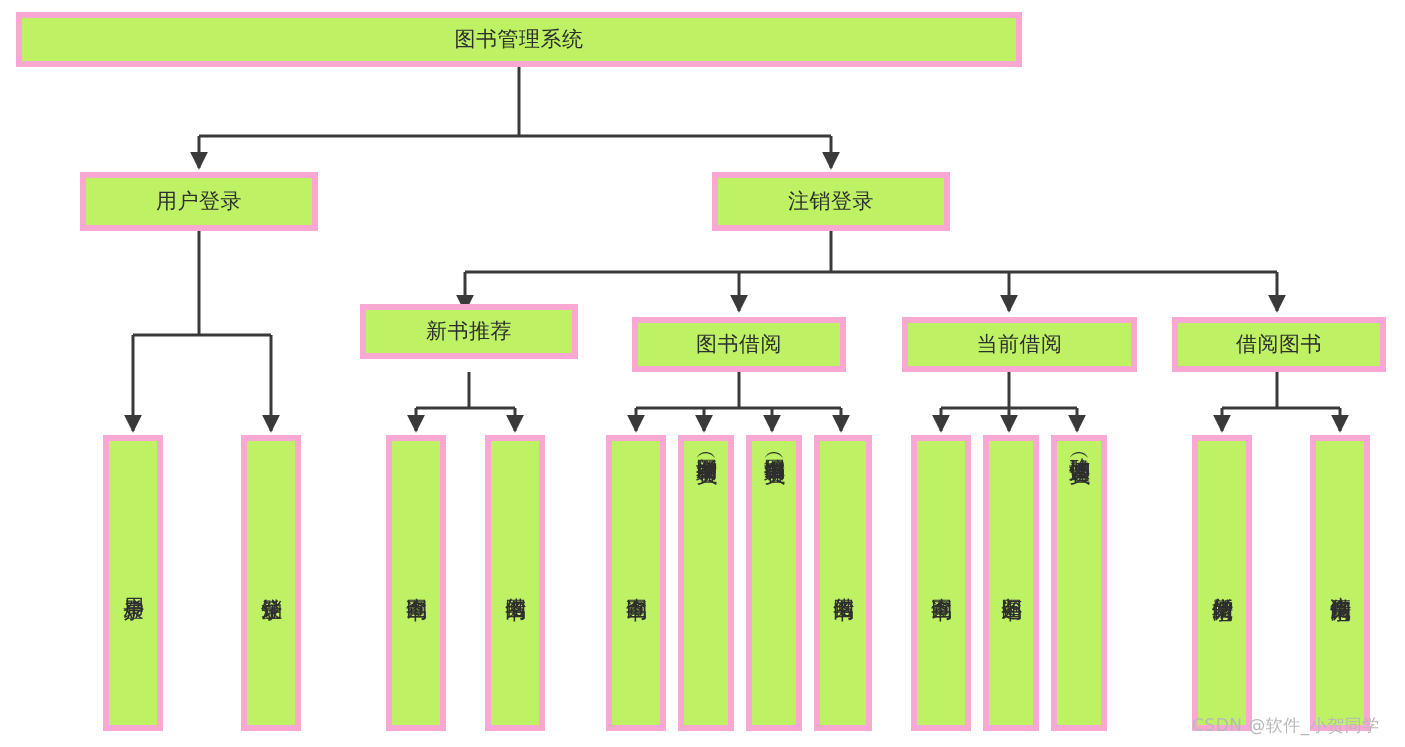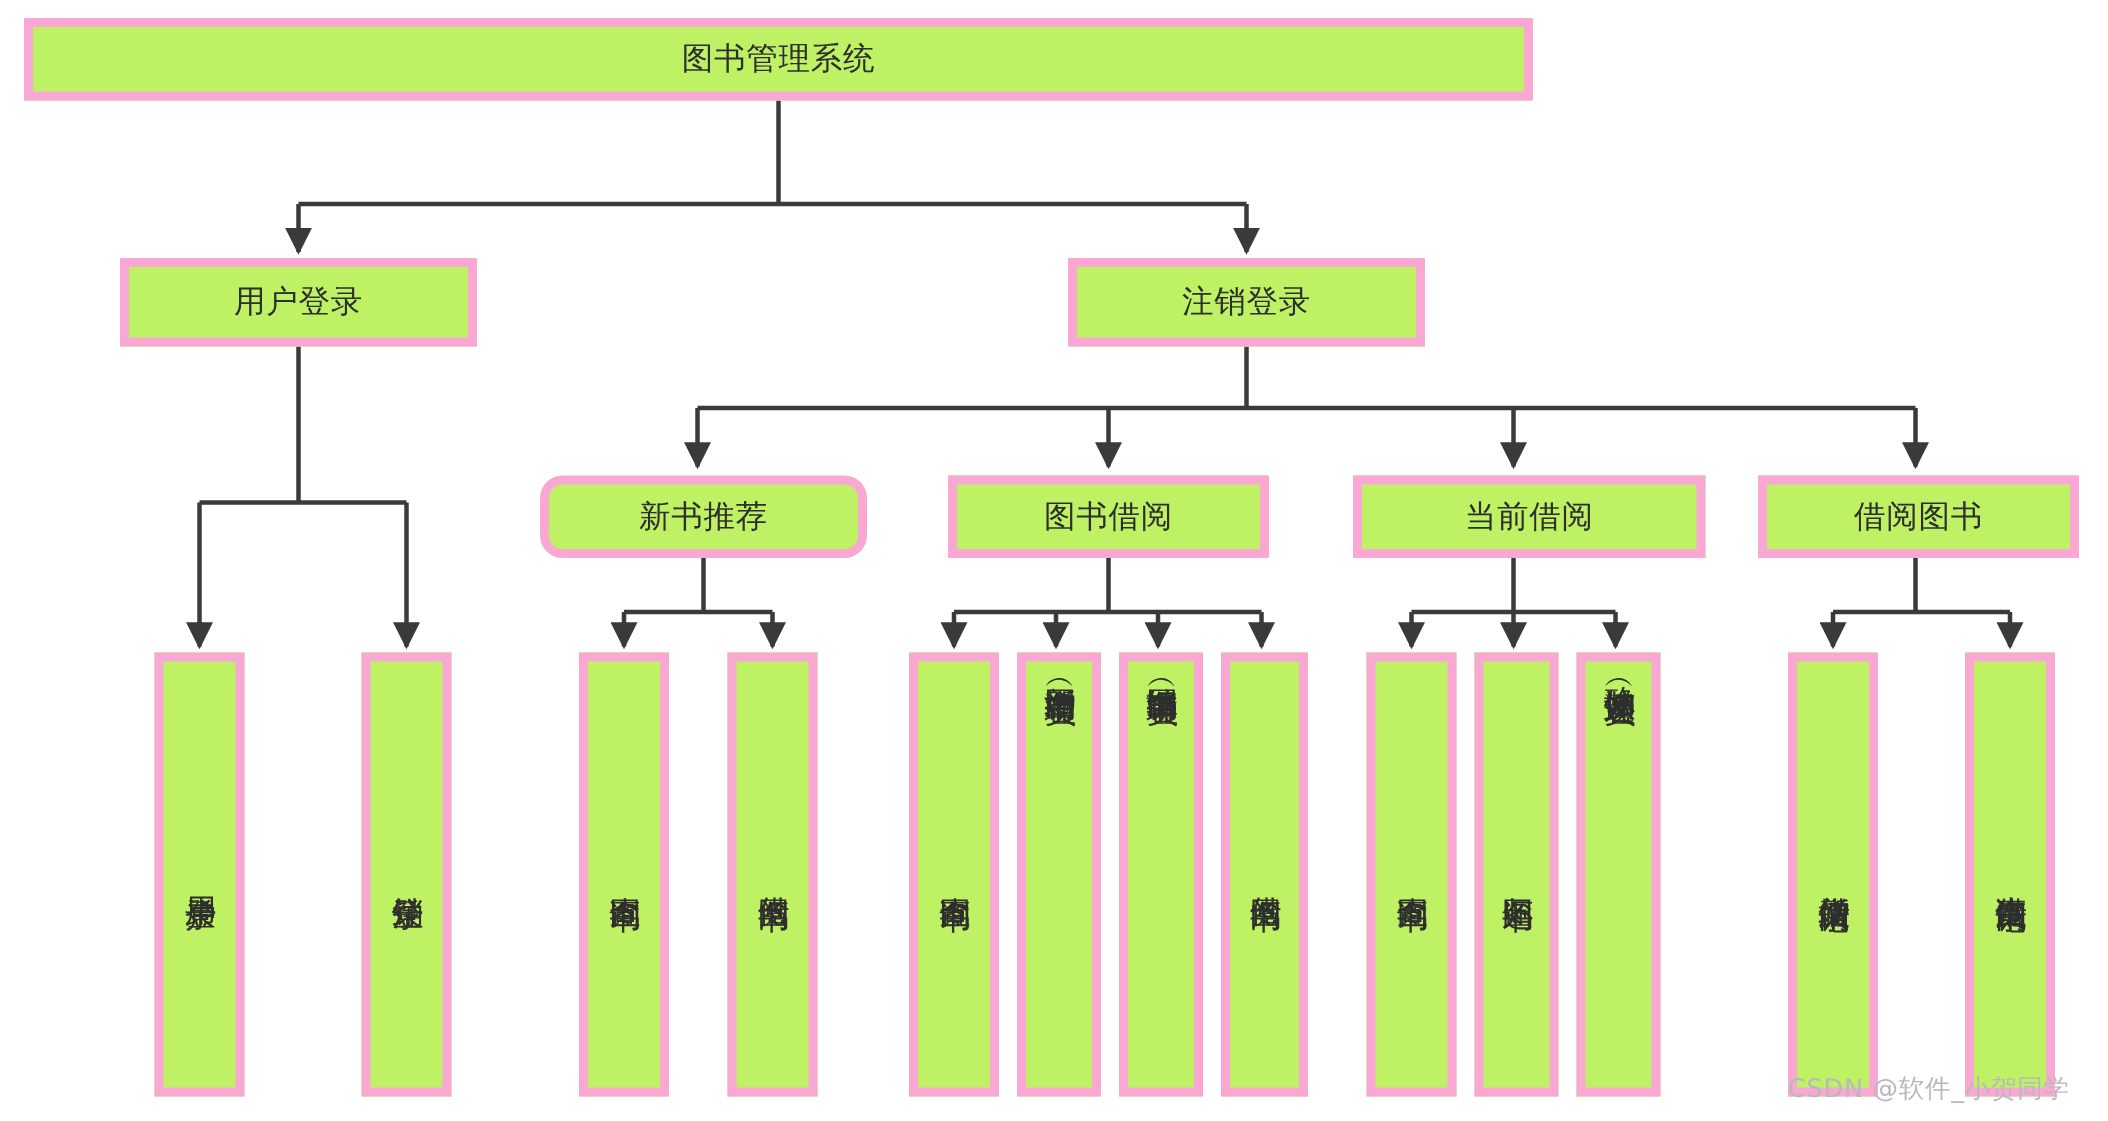--- a/index.html
+++ b/index.html
@@ -137,21 +137,21 @@
     <span class="label">图书管理系统</span>
   </div>
 
   <div class="node" style="left:80px; top:172px; width:238px; height:59px;">
     <span class="label">用户登录</span>
   </div>
   <div class="node" style="left:712px; top:172px; width:238px; height:59px;">
     <span class="label">注销登录</span>
   </div>
 
-  <div class="node" style="left:360px; top:317px; width:218px; height:55px;border-radius:15px;">
+  <div class="node" style="left:360px; top:304px; width:218px; height:55px;">
     <span class="label">新书推荐</span>
   </div>
   <div class="node" style="left:632px; top:317px; width:214px; height:55px;">
     <span class="label">图书借阅</span>
   </div>
   <div class="node" style="left:902px; top:317px; width:235px; height:55px;">
     <span class="label">当前借阅</span>
   </div>
   <div class="node" style="left:1172px; top:317px; width:214px; height:55px;">
     <span class="label">借阅图书</span>

